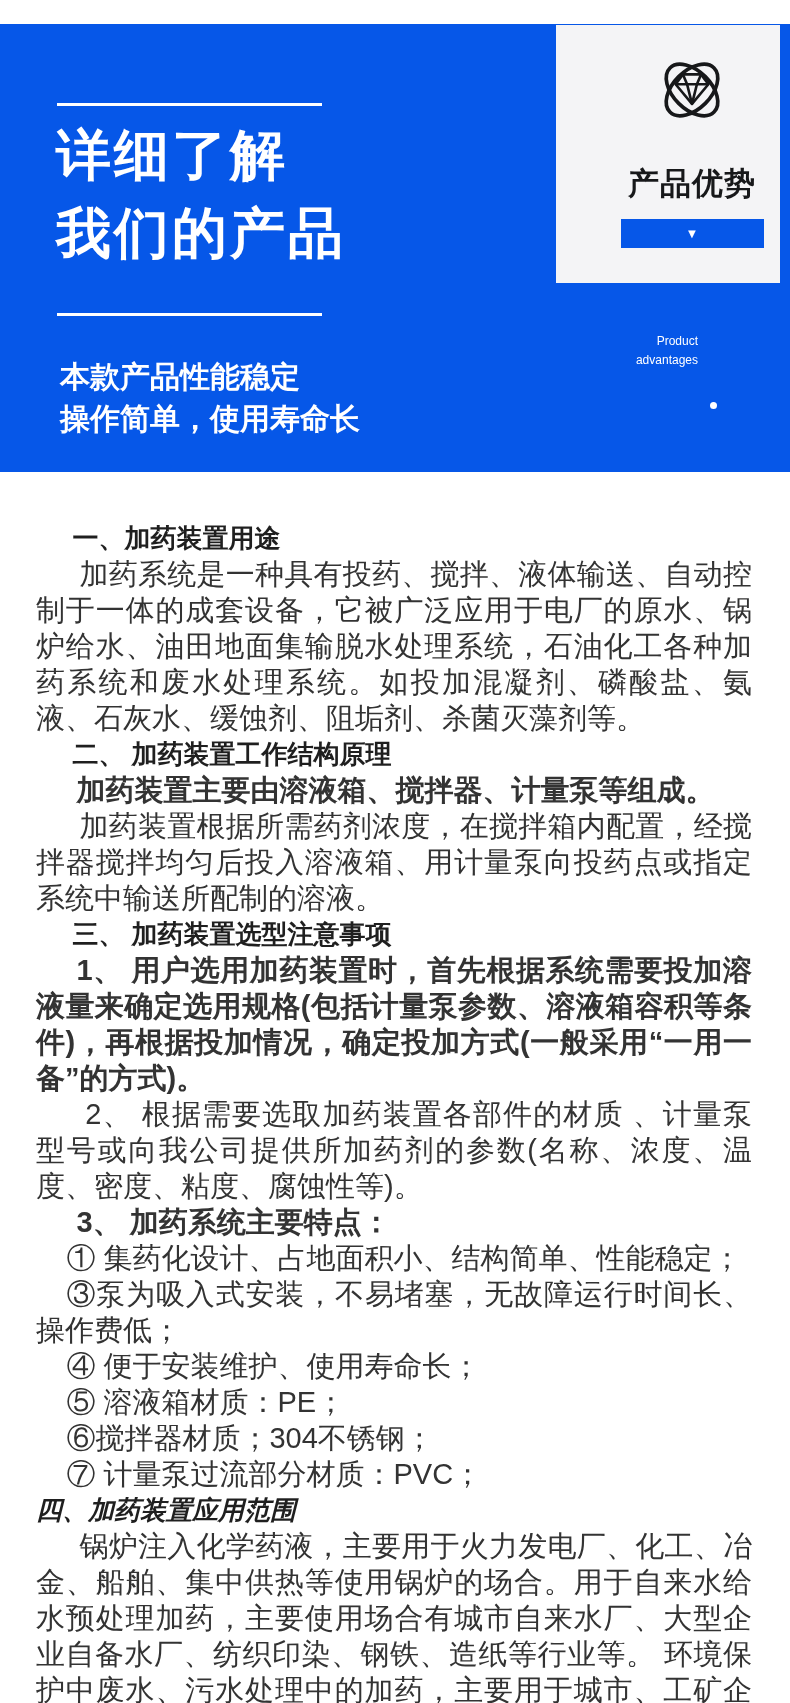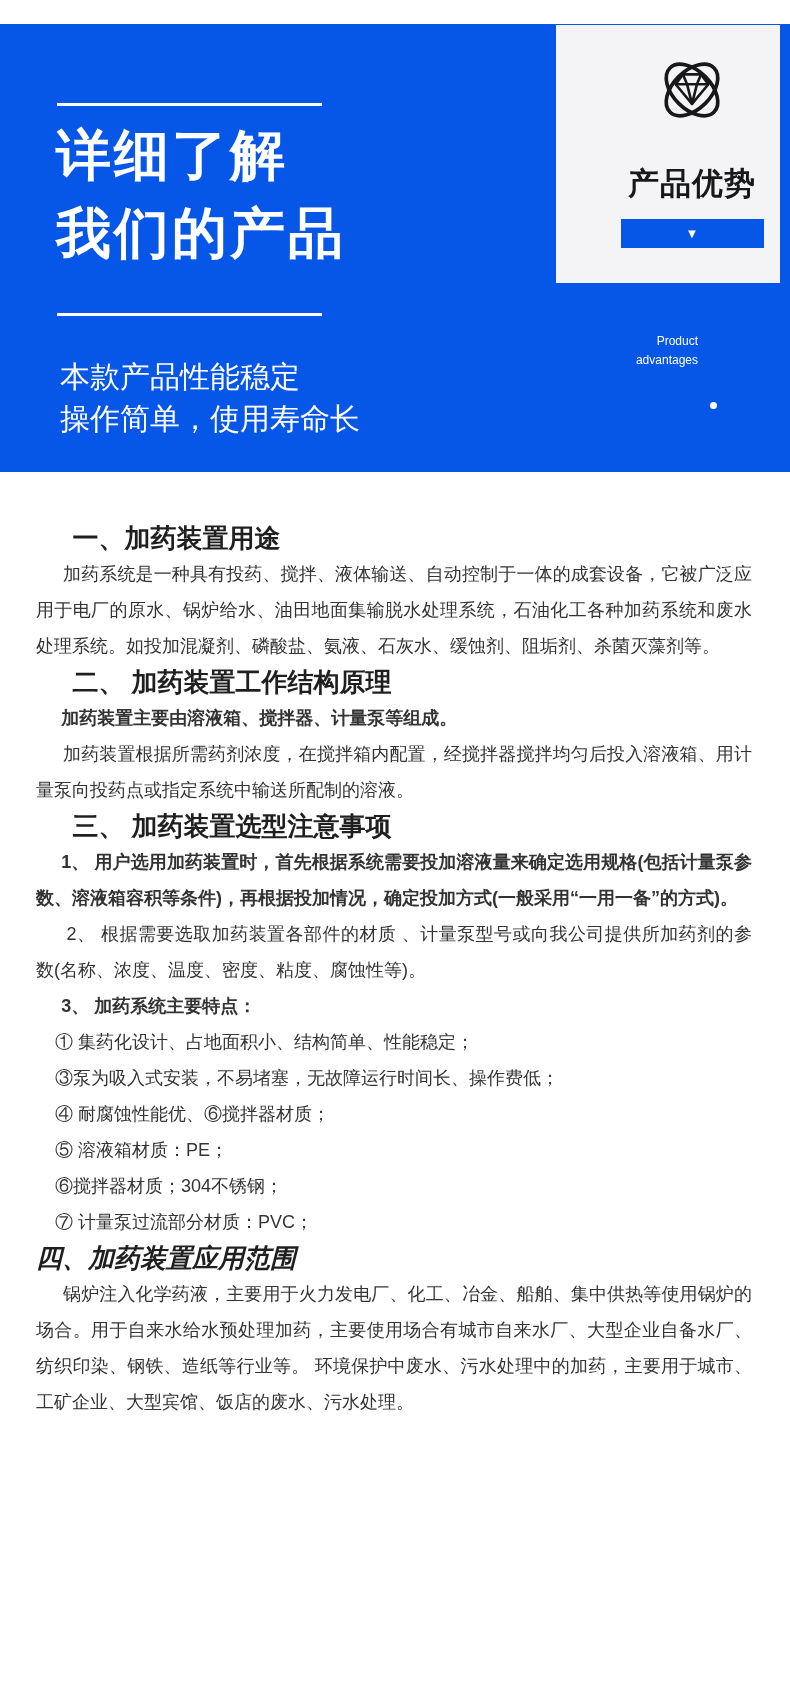--- a/index.html
+++ b/index.html
@@ -5,35 +5,35 @@
   html,body { margin:0; padding:0; background:#ffffff; }
   body { font-family:"Liberation Sans", sans-serif; }
   .page { position:relative; width:790px; height:1703px; background:#ffffff; overflow:hidden; margin:15px auto; }
 
   
   .banner { position:absolute; left:0; top:9px; width:790px; height:448px; background:#0657e8; }
   .rule { position:absolute; left:57px; width:265px; height:3px; background:#ffffff; }
   .rule-top { top:79px; }
   .rule-bottom { top:289px; }
   .banner-title { position:absolute; left:56px; top:92px; color:#ffffff; font-size:55px; line-height:78px; font-weight:bold; letter-spacing:3px; white-space:nowrap; }
-  .banner-subtitle { position:absolute; left:60px; top:332px; color:#ffffff; font-size:30px; line-height:42px; font-weight:400; white-space:nowrap; }
+  .banner-subtitle { position:absolute; left:60px; top:332px; color:#ffffff; font-size:30px; line-height:42px; font-weight:700; white-space:nowrap; }
   .en-label { position:absolute; right:92px; top:308px; color:#ffffff; font-size:12px; line-height:19px; text-align:right; }
   .white-dot { position:absolute; right:73px; top:378px; width:7px; height:7px; border-radius:50%; background:#ffffff; }
 
   
   .adv-card { position:absolute; left:556px; top:1px; width:176px; height:258px; background:#f4f4f6; text-align:center;padding-left:48px; }
   .adv-icon { display:block; margin:24px auto 0; width:82px; height:82px; }
   .adv-label { margin-top:32px; font-size:31px; font-weight:bold; color:#17181a; letter-spacing:1px; }
   .adv-tab { margin:14px auto 0; width:143px; height:29px; background:#0657e8; color:#ffffff; font-size:13px; line-height:29px; text-align:center; }
 
   
   .content { position:absolute; left:0; top:457px; width:790px; background:#ffffff; }
   .content-inner { margin:48px 38px 0 36px; }
   .content h3 { margin:0; font-size:26px; line-height:36px; font-weight:bold; color:#1f1f1f; }
-  .content p { margin:0; font-size:18px; line-height:36px; color:#333333; text-align:justify; }
+  .content p { margin:0; font-size:29px; line-height:36px; color:#333333; text-align:justify; }
   .i0  { text-indent:0;font-style:italic; }
   .i10 { text-indent:1.05em; }
   .i14 { text-indent:1.4em;font-weight:bold; }
   .i15 { text-indent:1.5em; }
   .i17 { text-indent:1.7em; }
 </style>
 </head>
 <body>
 
 <div class="page">
@@ -84,21 +84,21 @@
       <h3 class="i14">二、 加药装置工作结构原理</h3>
       <p class="i14">加药装置主要由溶液箱、搅拌器、计量泵等组成。</p>
       <p class="i15">加药装置根据所需药剂浓度，在搅拌箱内配置，经搅拌器搅拌均匀后投入溶液箱、用计量泵向投药点或指定系统中输送所配制的溶液。</p>
 
       <h3 class="i14">三、 加药装置选型注意事项</h3>
       <p class="i14">1、 用户选用加药装置时，首先根据系统需要投加溶液量来确定选用规格(包括计量泵参数、溶液箱容积等条件)，再根据投加情况，确定投加方式(一般采用“一用一备”的方式)。</p>
       <p class="i17">2、 根据需要选取加药装置各部件的材质 、计量泵型号或向我公司提供所加药剂的参数(名称、浓度、温度、密度、粘度、腐蚀性等)。</p>
       <p class="i14">3、 加药系统主要特点：</p>
       <p class="i10">① 集药化设计、占地面积小、结构简单、性能稳定；</p>
       <p class="i10">③泵为吸入式安装，不易堵塞，无故障运行时间长、操作费低；</p>
-      <p class="i10">④ 耐腐蚀性能优、⑥搅拌器材质；</p>
+      <p class="i10">④ 便于安装维护、使用寿命长；</p>
       <p class="i10">⑤ 溶液箱材质：PE；</p>
       <p class="i10">⑥搅拌器材质；304不锈钢；</p>
       <p class="i10">⑦ 计量泵过流部分材质：PVC；</p>
 
       <h3 class="i0">四、加药装置应用范围</h3>
       <p class="i15">锅炉注入化学药液，主要用于火力发电厂、化工、冶金、船舶、集中供热等使用锅炉的场合。用于自来水给水预处理加药，主要使用场合有城市自来水厂、大型企业自备水厂、纺织印染、钢铁、造纸等行业等。 环境保护中废水、污水处理中的加药，主要用于城市、工矿企业、大型宾馆、饭店的废水、污水处理。</p>
 
     </div>
   </div>
 

